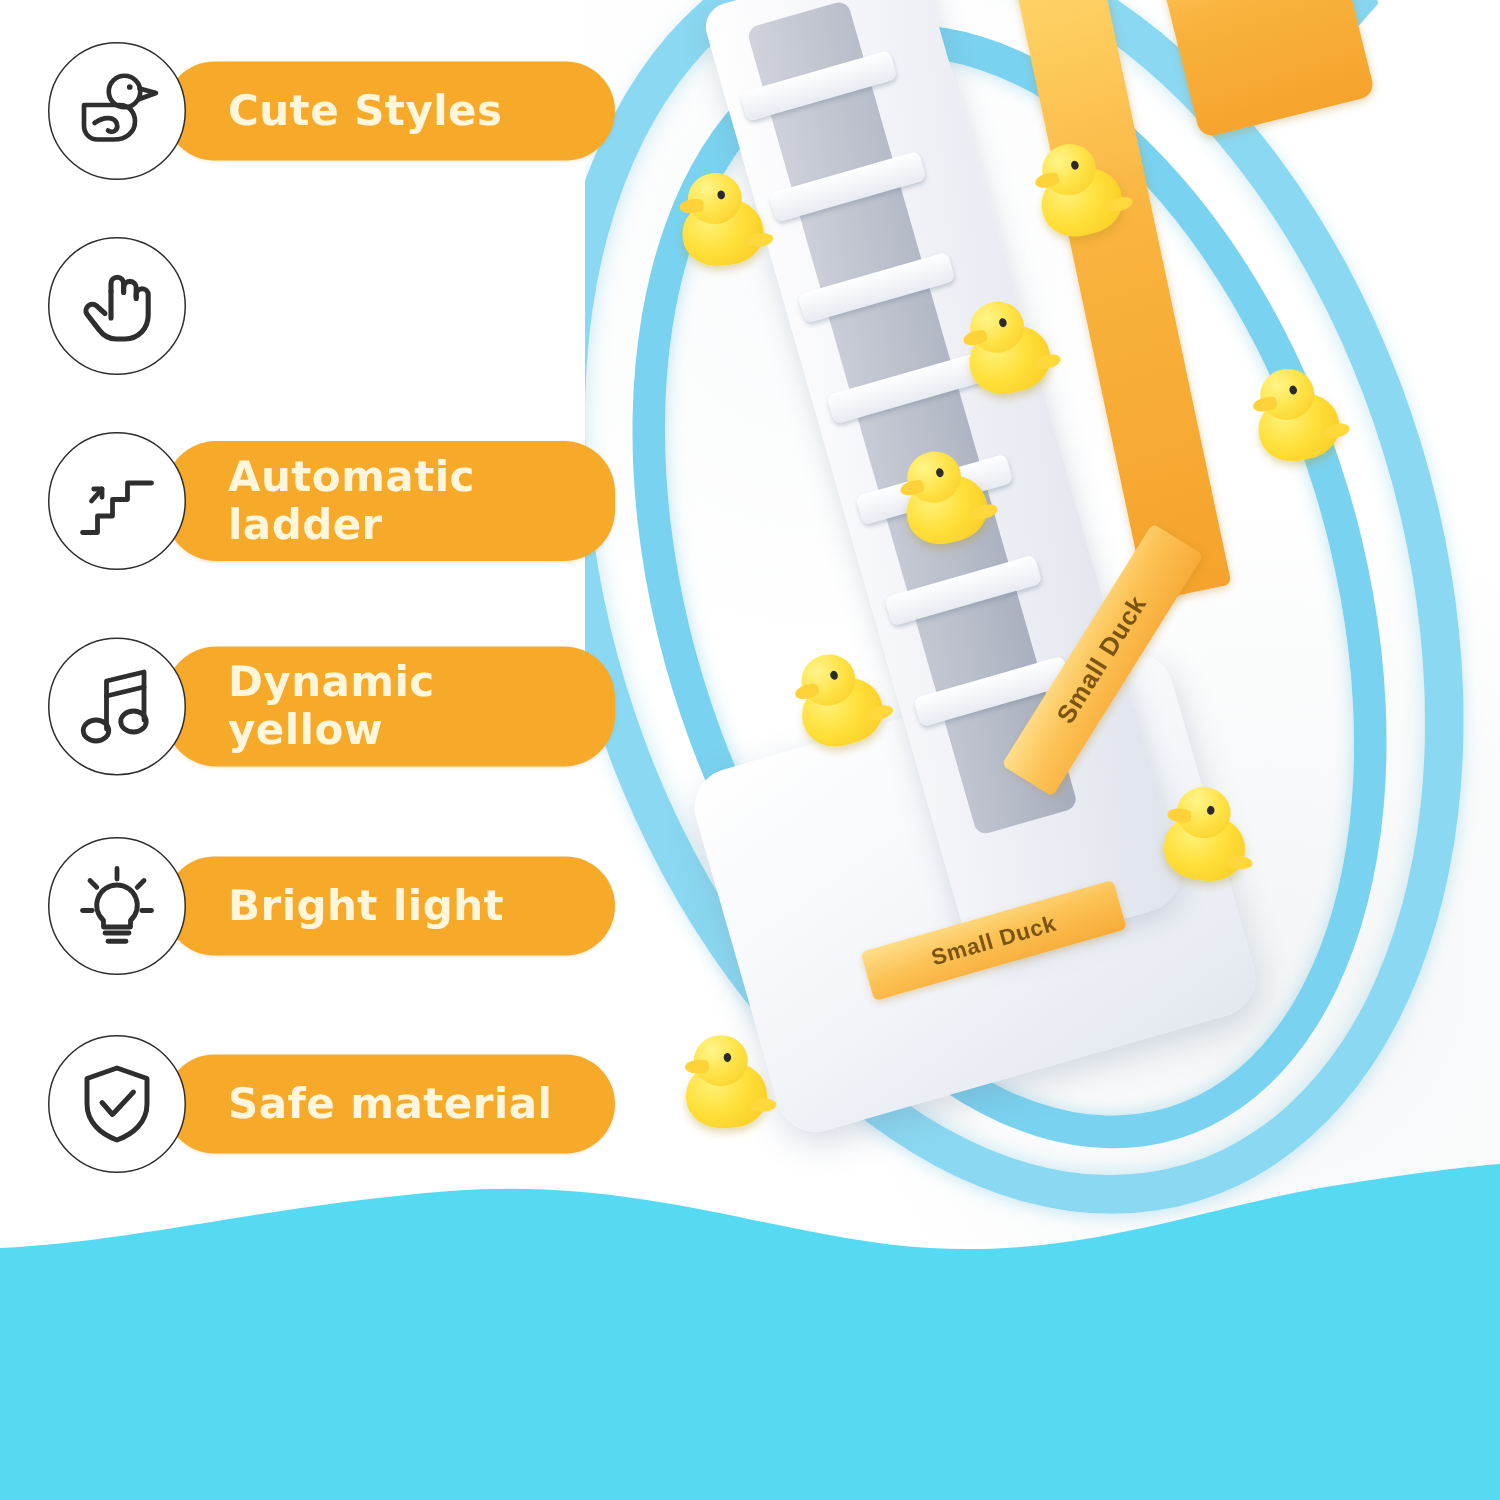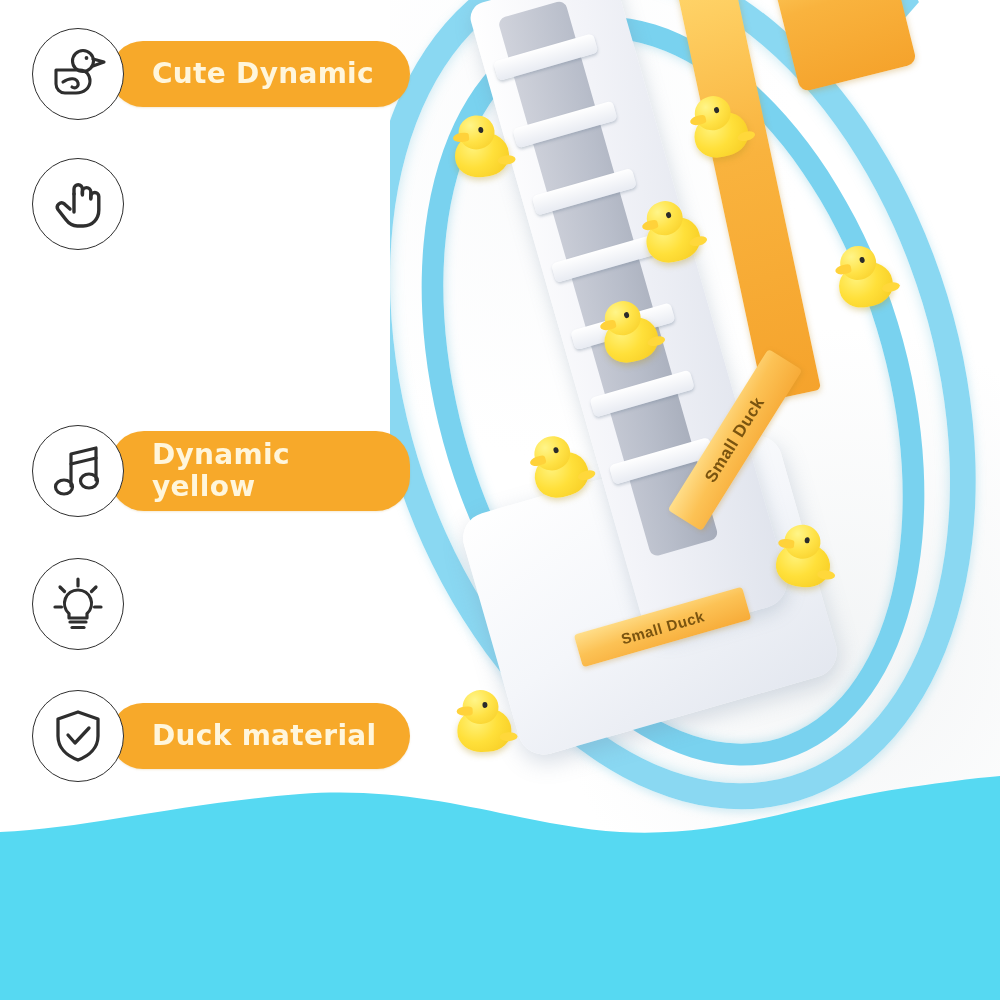--- a/index.html
+++ b/index.html
@@ -292,35 +292,48 @@
     <div class="icon-badge">
       <svg width="56" height="52" viewBox="0 0 56 52" fill="none" stroke="#2e2e2e" stroke-width="3.1" stroke-linecap="round" stroke-linejoin="round">
         <circle cx="33" cy="13" r="10.5"></circle>
         <path d="M43 11 L54 14 L43 18"></path>
         <circle cx="36.5" cy="10" r="1.9" fill="#2e2e2e" stroke="none"></circle>
         <path d="M6 22 H30 c6 0 10 5 10 11 0 7-6 12-14 12 H15 c-5 0-9-4-9-9 Z"></path>
         <path d="M13 34 c7-5 14-4 15 1 1 4-3 6-6 4"></path>
       </svg>
     </div>
     <div class="pill">
-      <span class="pill-label">Cute Dynamic</span>
+      <span class="pill-label">Cute Styles</span>
     </div>
   </div>
 
   <div class="feature-row" style="top:158px">
     <div class="icon-badge">
       <svg width="52" height="54" viewBox="0 0 52 54" fill="none" stroke="#2e2e2e" stroke-width="3.4" stroke-linecap="round" stroke-linejoin="round">
         <path d="M22 17 v-5 a4.2 4.2 0 0 1 8.4 0 v5"></path>
         <path d="M30.4 18 v-3.2 a4.2 4.2 0 0 1 8.4 0 V22"></path>
         <path d="M38.8 21 v-1.5 a4 4 0 0 1 8 0 V33 c0 9-6.5 16-15.5 16 h-6 c-5 0-8.5-2.4-11.5-6.4 L6 32.5 a4.3 4.3 0 0 1 6.4-5.6 L18 32"></path>
         <path d="M22 17 v18"></path>
       </svg>
     </div>
   </div>
 
+  <div class="feature-row" style="top:288px">
+    <div class="icon-badge">
+      <svg width="54" height="50" viewBox="0 0 54 50" fill="none" stroke="#2e2e2e" stroke-width="3.2" stroke-linecap="round" stroke-linejoin="round">
+        <path d="M4 46 H14 V35 H24 V24 H34 V13 H50"></path>
+        <path d="M10 25 L17 17"></path>
+        <path d="M17 17 H11.5 M17 17 V22.5"></path>
+      </svg>
+    </div>
+    <div class="pill">
+      <span class="pill-label">Automatic
+ladder</span>
+    </div>
+  </div>
 
   <div class="feature-row" style="top:425px">
     <div class="icon-badge">
       <svg width="50" height="54" viewBox="0 0 50 54" fill="none" stroke="#2e2e2e" stroke-width="3.2" stroke-linecap="round" stroke-linejoin="round">
         <path d="M18 42 V10 L43 4 V36"></path>
         <path d="M18 20 L43 14"></path>
         <ellipse cx="11" cy="43" rx="8.5" ry="7"></ellipse>
         <ellipse cx="36" cy="37" rx="8.5" ry="7"></ellipse>
       </svg>
     </div>
@@ -335,31 +348,34 @@
         <path d="M26 2 V9"></path>
         <path d="M8 10 L12.5 14.5"></path>
         <path d="M44 10 L39.5 14.5"></path>
         <path d="M3 30 H9.5"></path>
         <path d="M49 30 H42.5"></path>
         <path d="M26 13 a13.5 13.5 0 0 1 9 23.6 V41 H17 V36.6 A13.5 13.5 0 0 1 26 13 Z"></path>
         <path d="M18 45 H34"></path>
         <path d="M20 50.5 H32"></path>
       </svg>
     </div>
+    <div class="pill">
+      <span class="pill-label">Bright light</span>
+    </div>
   </div>
 
   <div class="feature-row" style="top:690px">
     <div class="icon-badge">
       <svg width="50" height="54" viewBox="0 0 50 54" fill="none" stroke="#2e2e2e" stroke-width="3.3" stroke-linecap="round" stroke-linejoin="round">
         <path d="M25 3 L45 10 V27 c0 12-9 20-20 24 C14 47 5 39 5 27 V10 Z"></path>
         <path d="M15 26 L22 34 L36 19"></path>
       </svg>
     </div>
     <div class="pill">
-      <span class="pill-label">Duck material</span>
+      <span class="pill-label">Safe material</span>
     </div>
   </div>
 </div>
 
 <div id="bottom-banner">
   <svg id="wave-svg" viewBox="0 0 1000 230" preserveAspectRatio="none">
     <path d="M0 62 C 90 58, 175 34, 300 24 C 430 14, 520 56, 620 62 C 720 68, 800 36, 880 22 C 935 13, 975 8, 1000 6 L1000 230 L0 230 Z" fill="#56d9f2"></path>
   </svg>
 </div>
 

